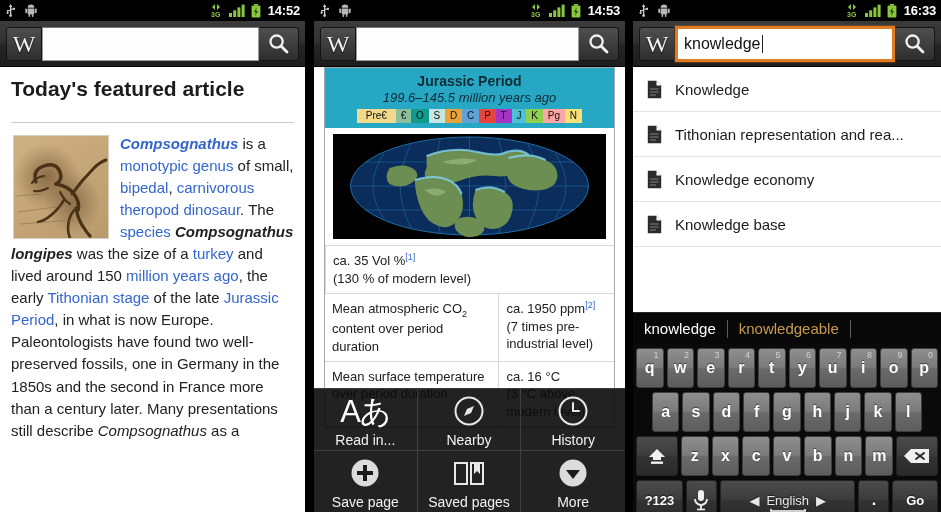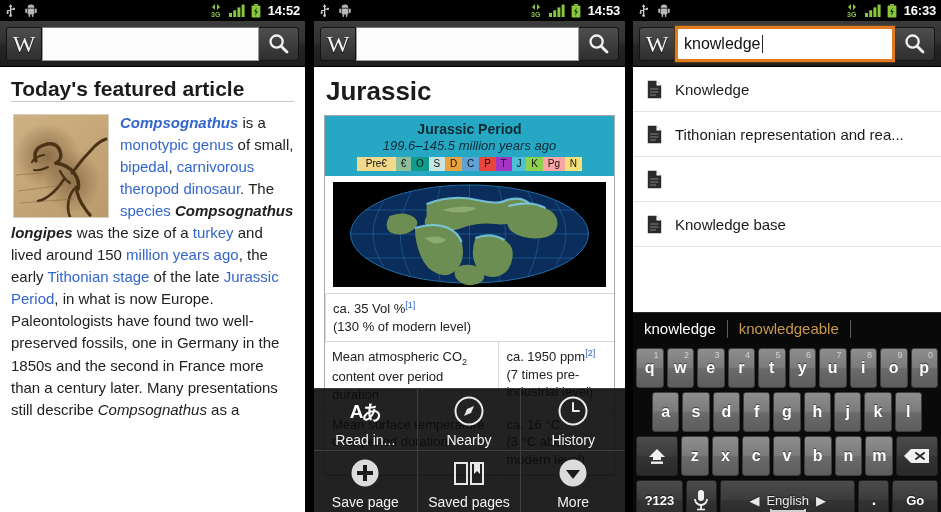--- a/index.html
+++ b/index.html
@@ -68,21 +68,21 @@
     width: 40px; height:34px; border:1px solid #141414; border-left:none;
     background: linear-gradient(to bottom,#4e4e4e,#2e2e2e);
     border-radius:0 3px 3px 0;
     display:flex; align-items:center; justify-content:center;
   }
 
   
   .article { padding: 10px 11px 0 11px; background:#fff; height: 445px; overflow:hidden; }
   .feat-title {
     font-size: 21px; font-weight: bold; color:#1b1b1b;
-    padding-bottom: 0; border-bottom:1px solid #c8ccd1; margin-bottom: 10px;
+    padding-bottom: 21px; border-bottom:1px solid #c8ccd1; margin-bottom: 10px;
     font-family:"Liberation Sans", sans-serif;
   }
   .thumb {
     float:left; width: 96px; height: 104px; margin: 2px 11px 3px 2px;
     border:1px solid #d8d0bf;
     background:
       radial-gradient(ellipse at 35% 40%, rgba(90,60,30,.55) 0%, rgba(90,60,30,0) 38%),
       radial-gradient(ellipse at 62% 65%, rgba(80,52,24,.45) 0%, rgba(80,52,24,0) 34%),
       linear-gradient(145deg,#cdb184 0%, #c6a779 45%, #b99a6c 100%);
     position:relative; overflow:hidden;
@@ -133,21 +133,21 @@
   }
   .menu-item {
     display:flex; flex-direction:column; align-items:center; justify-content:center;
     border-right:1px solid #404040; border-bottom:1px solid #404040;
     gap:4px; padding-top:4px;
   }
   .menu-item:nth-child(3n) { border-right:none; }
   .menu-item:nth-child(n+4) { border-bottom:none; }
   .menu-label { color:#f2f2f2; font-size:14px; font-family:"Liberation Sans",sans-serif; }
   .mi-icon { height:34px; display:flex; align-items:center; justify-content:center; }
-  .aa { color:#fff; font-size:19px; font-weight:bold; letter-spacing:-1px; line-height:1; }
+  .aa { color:#fff; font-size:31px; font-weight:normal; letter-spacing:-1px; line-height:1; }
 
   
   .p3-body { background:#fff; height: 245px; overflow:hidden; }
   .sug {
     height: 45px; display:flex; align-items:center; gap:13px;
     padding: 0 14px; border-bottom:1px solid #e3e3e3; background:#fff;
   }
   .sug-label { font-size:15px; color:#1b1b1b; font-family:"Liberation Sans",sans-serif; }
   .pageicon { width:15px; height:19px; position:relative; }
 
@@ -342,21 +342,20 @@
       <div class="searchfield"></div>
       <div class="searchbtn">
         <svg width="21" height="21" viewBox="0 0 21 21">
           <circle cx="8.6" cy="8.6" r="6.1" fill="none" stroke="#f2f2f2" stroke-width="2.3"></circle>
           <line x1="13.2" y1="13.2" x2="19" y2="19" stroke="#f2f2f2" stroke-width="2.8" stroke-linecap="round"></line>
         </svg>
       </div>
     </div>
 
     <div class="p2-body">
-      <div class="art-title">Jurassic</div>
 
       <div class="infobox">
         <div class="ib-head">
           <div class="t1">Jurassic Period</div>
           <div class="t2">199.6–145.5 million years ago</div>
           <div class="geostrip" id="geostrip">
               <span style="background: rgb(242, 217, 140); flex: 1.8 1 auto;">Pre€</span>
               <span style="background: rgb(139, 191, 155);">€</span>
               <span style="background: rgb(15, 156, 142);">O</span>
               <span style="background: rgb(199, 230, 226);">S</span>
@@ -594,20 +593,21 @@
         <div class="sug">
           <span class="pageicon"><svg width="15" height="19" viewBox="0 0 15 19">
               <path d="M0.8 0.8 H9.5 L14.2 5.4 V18.2 H0.8 Z" fill="#2b2b2b"></path>
               <path d="M9.5 0.8 L14.2 5.4 H9.5 Z" fill="#ffffff"></path>
               <g stroke="#8d8d8d" stroke-width="0.9">
                 <line x1="3" y1="9" x2="11.5" y2="9"></line>
                 <line x1="3" y1="12" x2="11.5" y2="12"></line>
                 <line x1="3" y1="15" x2="9" y2="15"></line>
               </g>
             </svg></span>
+          <span class="sug-label">Knowledge economy</span>
         </div>
         <div class="sug">
           <span class="pageicon"><svg width="15" height="19" viewBox="0 0 15 19">
               <path d="M0.8 0.8 H9.5 L14.2 5.4 V18.2 H0.8 Z" fill="#2b2b2b"></path>
               <path d="M9.5 0.8 L14.2 5.4 H9.5 Z" fill="#ffffff"></path>
               <g stroke="#8d8d8d" stroke-width="0.9">
                 <line x1="3" y1="9" x2="11.5" y2="9"></line>
                 <line x1="3" y1="12" x2="11.5" y2="12"></line>
                 <line x1="3" y1="15" x2="9" y2="15"></line>
               </g>

